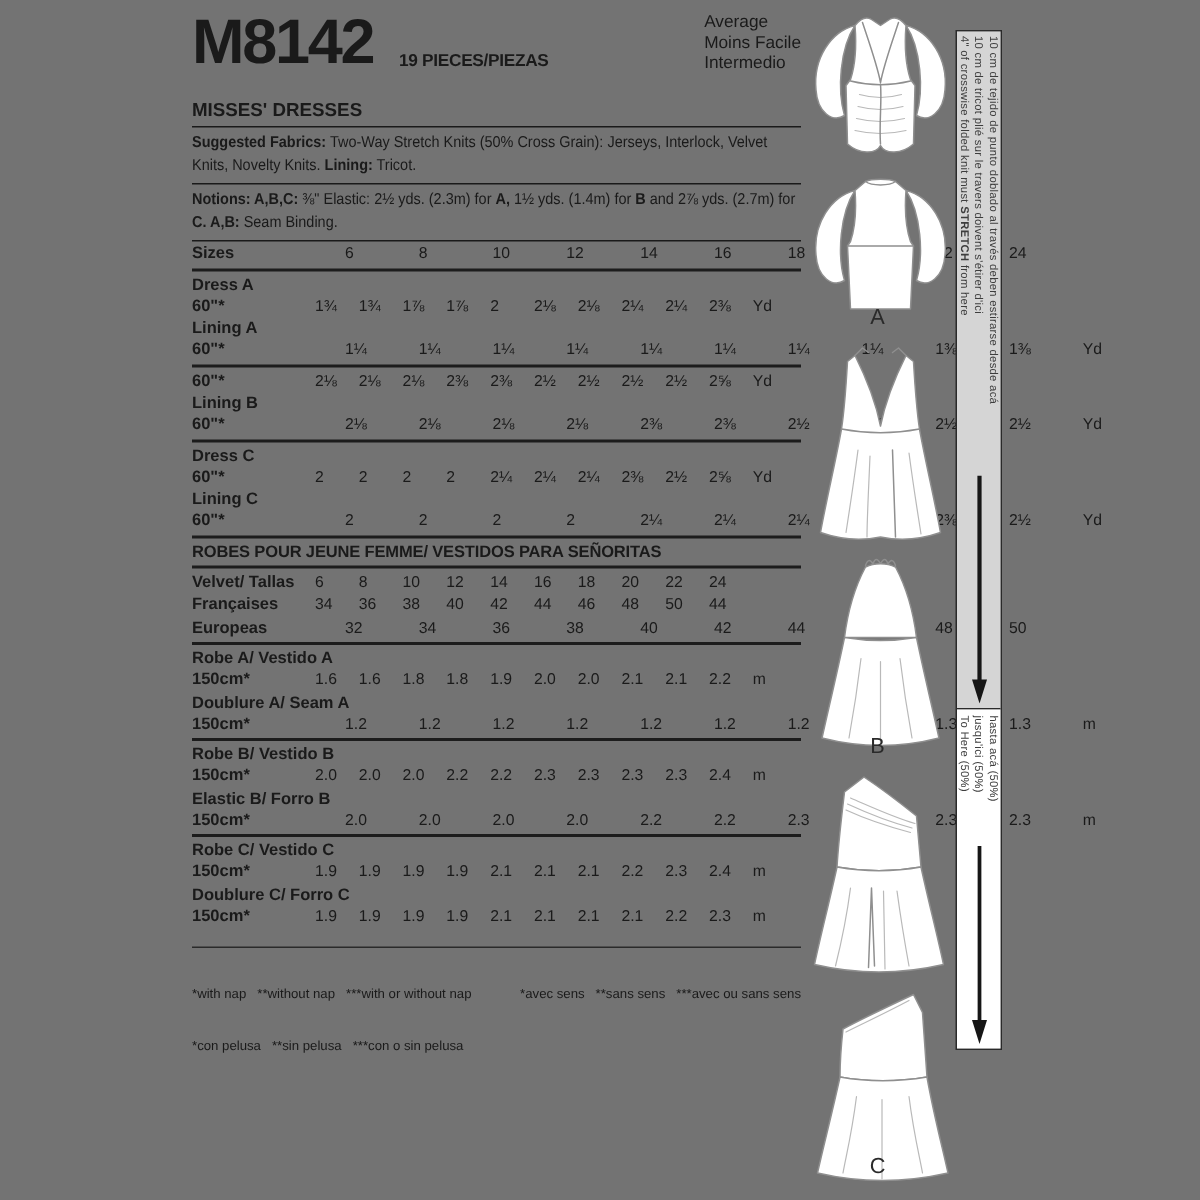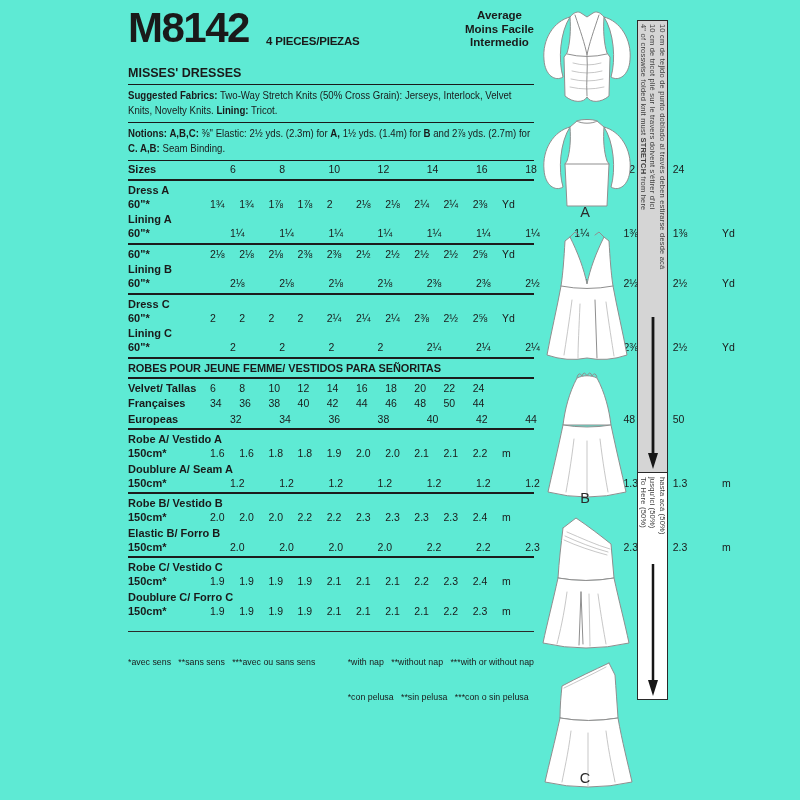--- a/index.html
+++ b/index.html
@@ -1,24 +1,24 @@
 <!DOCTYPE html>
 <html><head>
 <meta charset="utf-8">
 <style>
   html,body { margin:0; padding:0; background:#fff; }
-  .page { position:relative; width:800px; height:800px; background:#5eead4; overflow:hidden;
+  .page { position:relative; width:800px; height:800px; background:#737373; overflow:hidden;
           font-family:"Liberation Sans","DejaVu Sans",sans-serif; color:#1a1a1a; }
 
   .content { position:absolute; left:128px; top:6px; width:406px; }
 
   .header-row { position:relative; height:46px; }
   .title { font-size:42px; font-weight:bold; letter-spacing:-1.5px; line-height:44px; }
   .pieces { position:absolute; left:138px; bottom:5px; font-size:11.5px; letter-spacing:-0.2px; font-weight:bold; }
-  .difficulty { position:absolute; right:0; top:3px; text-align:center; font-weight:bold; font-size:11.5px; line-height:13.5px;margin-left:30px; }
+  .difficulty { position:absolute; right:0; top:3px; text-align:left; font-weight:normal; font-size:11.5px; line-height:13.5px;margin-left:30px; }
 
   .category { margin-top:14px; font-weight:bold; font-size:12.5px; padding-bottom:4px; border-bottom:1.5px solid #1a1a1a; }
 
   .para { padding:3px 0 4px 0; border-bottom:1.5px solid #1a1a1a; font-size:10.5px; line-height:15px; overflow:hidden; }
   .para-inner { width:442px; transform:scaleX(0.918); transform-origin:0 0; }
   .b { font-weight:bold; }
 
   .size-table { margin-top:1px; }
   .trow { display:grid; grid-template-columns:82px repeat(10,29.2px) 1fr; font-size:10.5px; line-height:15.5px; }
   .trow .tlabel { font-weight:bold; font-size:11px; white-space:nowrap; }
@@ -50,21 +50,21 @@
 </style>
 </head>
 <body>
 
 <div class="page">
 
   <div class="content">
 
     <div class="header-row">
       <span class="title">M8142</span>
-      <span class="pieces">4 PIECES/PIEZAS</span>
+      <span class="pieces">19 PIECES/PIEZAS</span>
       <div class="difficulty">
         <div>Average</div>
         <div>Moins Facile</div>
         <div>Intermedio</div>
       </div>
     </div>
 
     <div class="category">MISSES' DRESSES</div>
 
     <div class="para">
@@ -328,25 +328,25 @@
           <span class="tcell">2.1</span>
           <span class="tcell">2.2</span>
           <span class="tcell">2.3</span>
           <span class="tcell unit">m</span>
         </div>
       </div>
 
     <div class="fn-rule"></div>
     <div class="fnotes">
       <div>
-        <div>*avec sens   **sans sens   ***avec ou sans sens</div>
-      </div>
-      <div>
         <div>*with nap   **without nap   ***with or without nap</div>
         <div>*con pelusa   **sin pelusa   ***con o sin pelusa</div>
+      </div>
+      <div>
+        <div>*avec sens   **sans sens   ***avec ou sans sens</div>
       </div>
     </div>
   </div>
 
   <svg class="dress" style="left:527px; top:4px;" width="120" height="212" viewBox="0 0 120 212">
     <path d="M43,13 C27,17 15,35 17,56 C18,71 28,78 36,73 C31,56 33,28 43,13" class="fill"></path>
     <path d="M77,13 C93,17 105,35 103,56 C102,71 92,78 84,73 C89,56 87,28 77,13" class="fill"></path>
     <path class="fill" d="M43,13 C47,8 51,7 54,9 L60,13 L66,9 C69,7 73,8 77,13 C76,26 77,40 80,49 L83,53 L82,92 C74,99 63,99 60,93 C57,99 46,99 38,92 L37,53 L40,49 C43,40 44,26 43,13"></path>
     <path d="M48,11 C53,26 58,40 60,51 M72,11 C67,26 62,40 60,51"></path>
     <path d="M40,50 Q60,55 80,50"></path>

